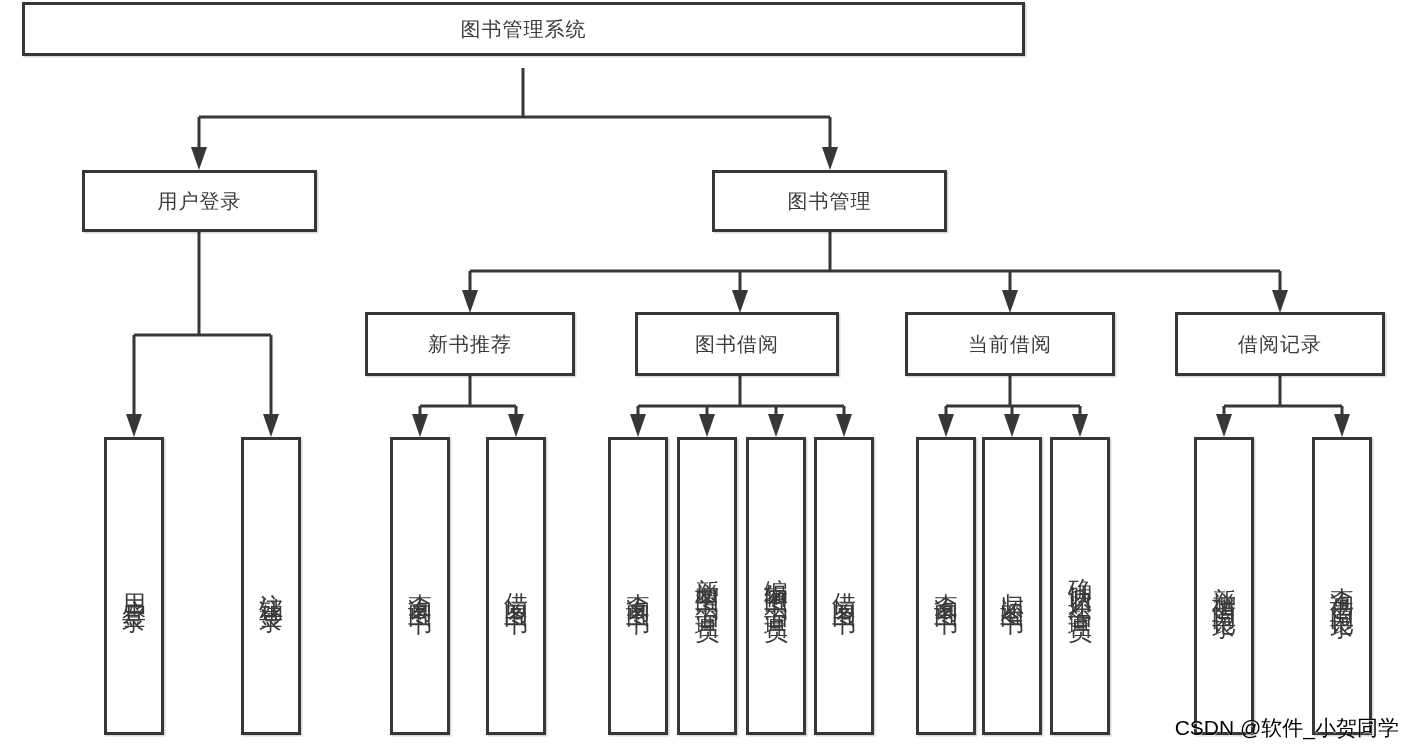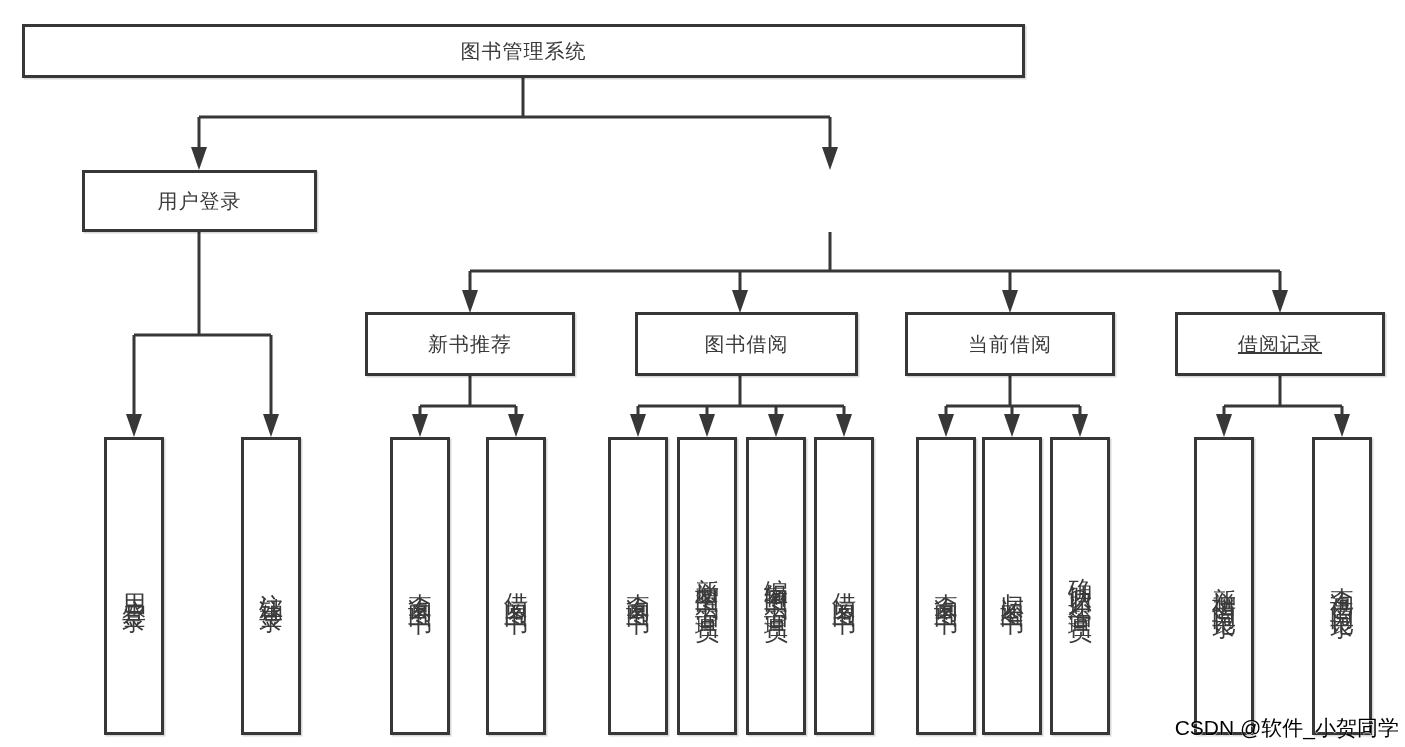--- a/index.html
+++ b/index.html
@@ -39,27 +39,27 @@
     white-space: nowrap;
   }
   .leaf .vtext {
     writing-mode: vertical-rl;
     font-size: 24px;
     letter-spacing: 6px;
     line-height: 1;
     white-space: nowrap;
   }
   
-  .n-root            { left: 22px;   top: 24px;  width: 1003px; height: 54px; }
+  .n-root            { left: 22px;   top: 2px;  width: 1003px; height: 54px; }
   .n-user-login      { left: 82px;   top: 170px; width: 235px;  height: 62px; }
   .n-book-mgmt       { left: 712px;  top: 170px; width: 235px;  height: 62px; }
   .n-new-book-rec    { left: 365px;  top: 312px; width: 210px;  height: 64px; }
-  .n-book-borrow     { left: 635px;  top: 312px; width: 223px;  height: 64px; }
+  .n-book-borrow     { left: 635px;  top: 312px; width: 204px;  height: 64px; }
   .n-current-borrow  { left: 905px;  top: 312px; width: 210px;  height: 64px; text-align: right; }
-  .n-borrow-records  { left: 1175px; top: 312px; width: 210px;  height: 64px; text-decoration: underline; }
+  .n-borrow-records  { left: 1175px; top: 312px; width: 210px;  height: 64px; }
   .leaf { top: 437px; width: 60px; height: 298px; }
   .l-u1 { left: 104px; }
   .l-u2 { left: 241px; }
   .l-r1 { left: 390px; }
   .l-r2 { left: 486px; }
   .l-b1 { left: 608px; }
   .l-b2 { left: 677px; }
   .l-b3 { left: 746px; }
   .l-b4 { left: 814px; }
   .l-c1 { left: 916px; }
@@ -123,20 +123,23 @@
     </g>
   </svg>
 
   <div class="box hbox n-root">
     <span class="label">图书管理系统</span>
   </div>
 
   <div class="box hbox n-user-login">
     <span class="label">用户登录</span>
   </div>
+  <div class="box hbox n-book-mgmt">
+    <span class="label">图书管理</span>
+  </div>
 
   <div class="box hbox n-new-book-rec">
     <span class="label">新书推荐</span>
   </div>
   <div class="box hbox n-book-borrow">
     <span class="label">图书借阅</span>
   </div>
   <div class="box hbox n-current-borrow">
     <span class="label">当前借阅</span>
   </div>

